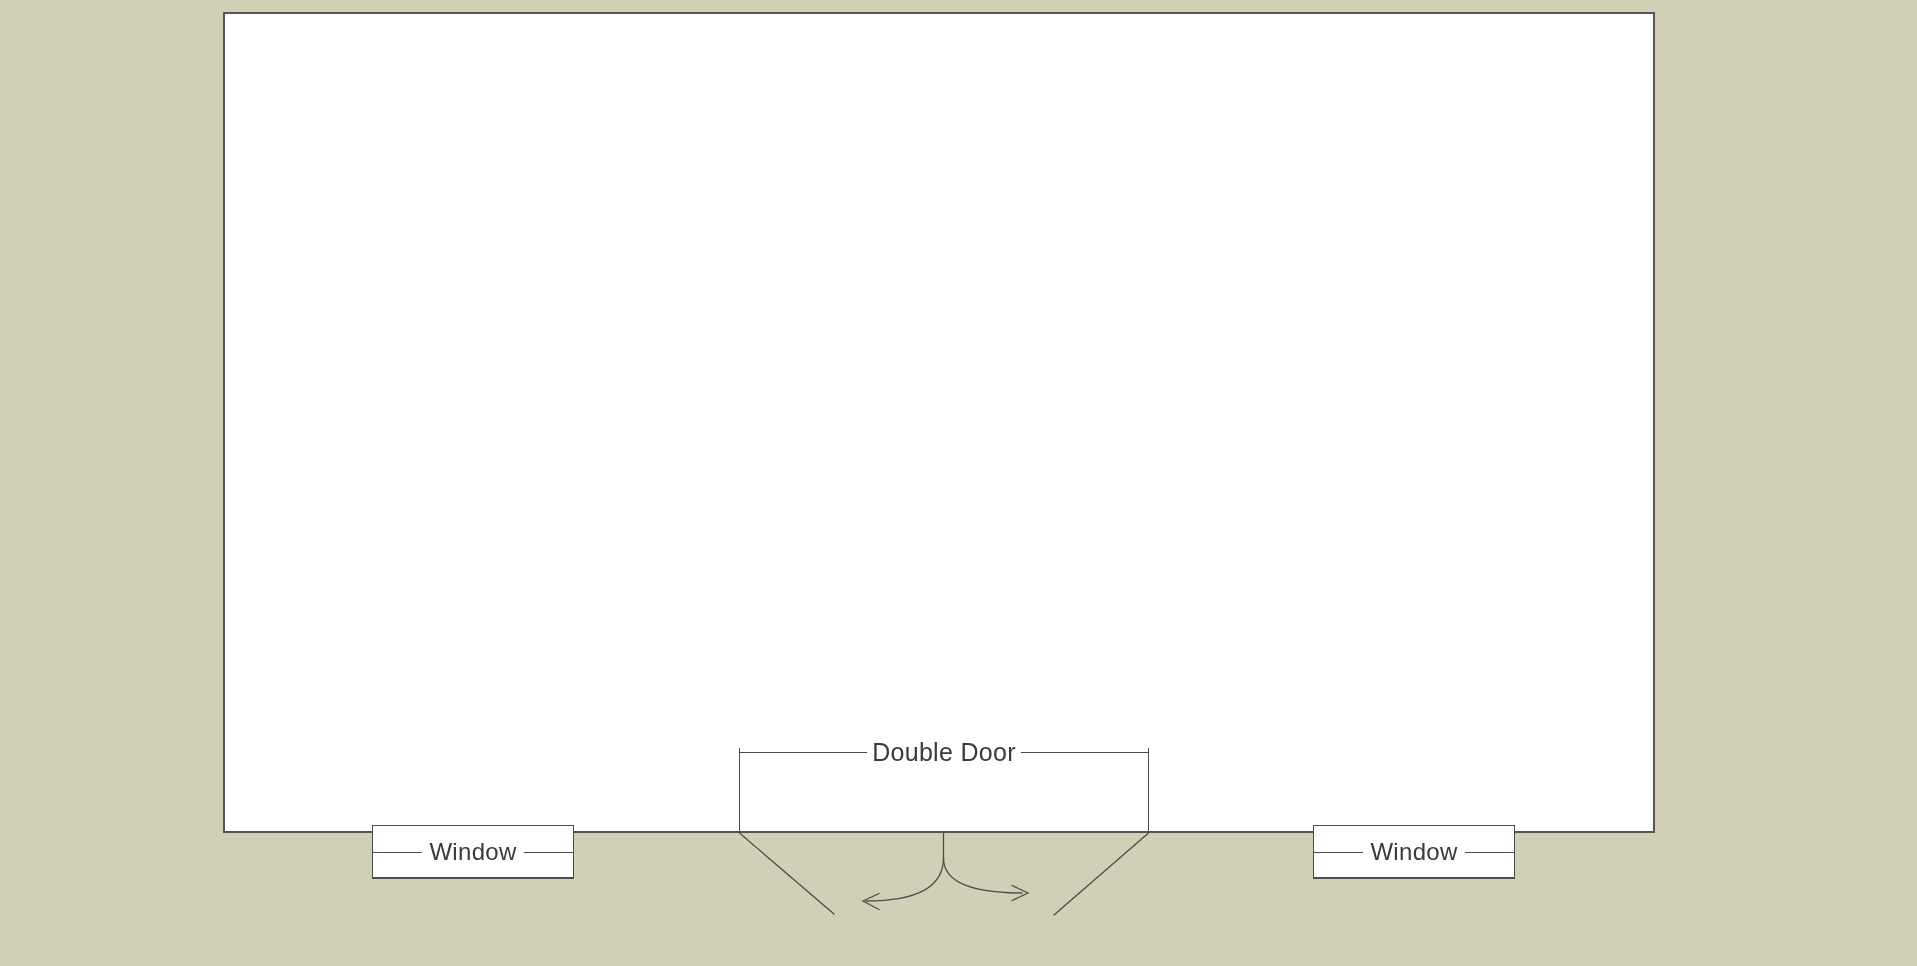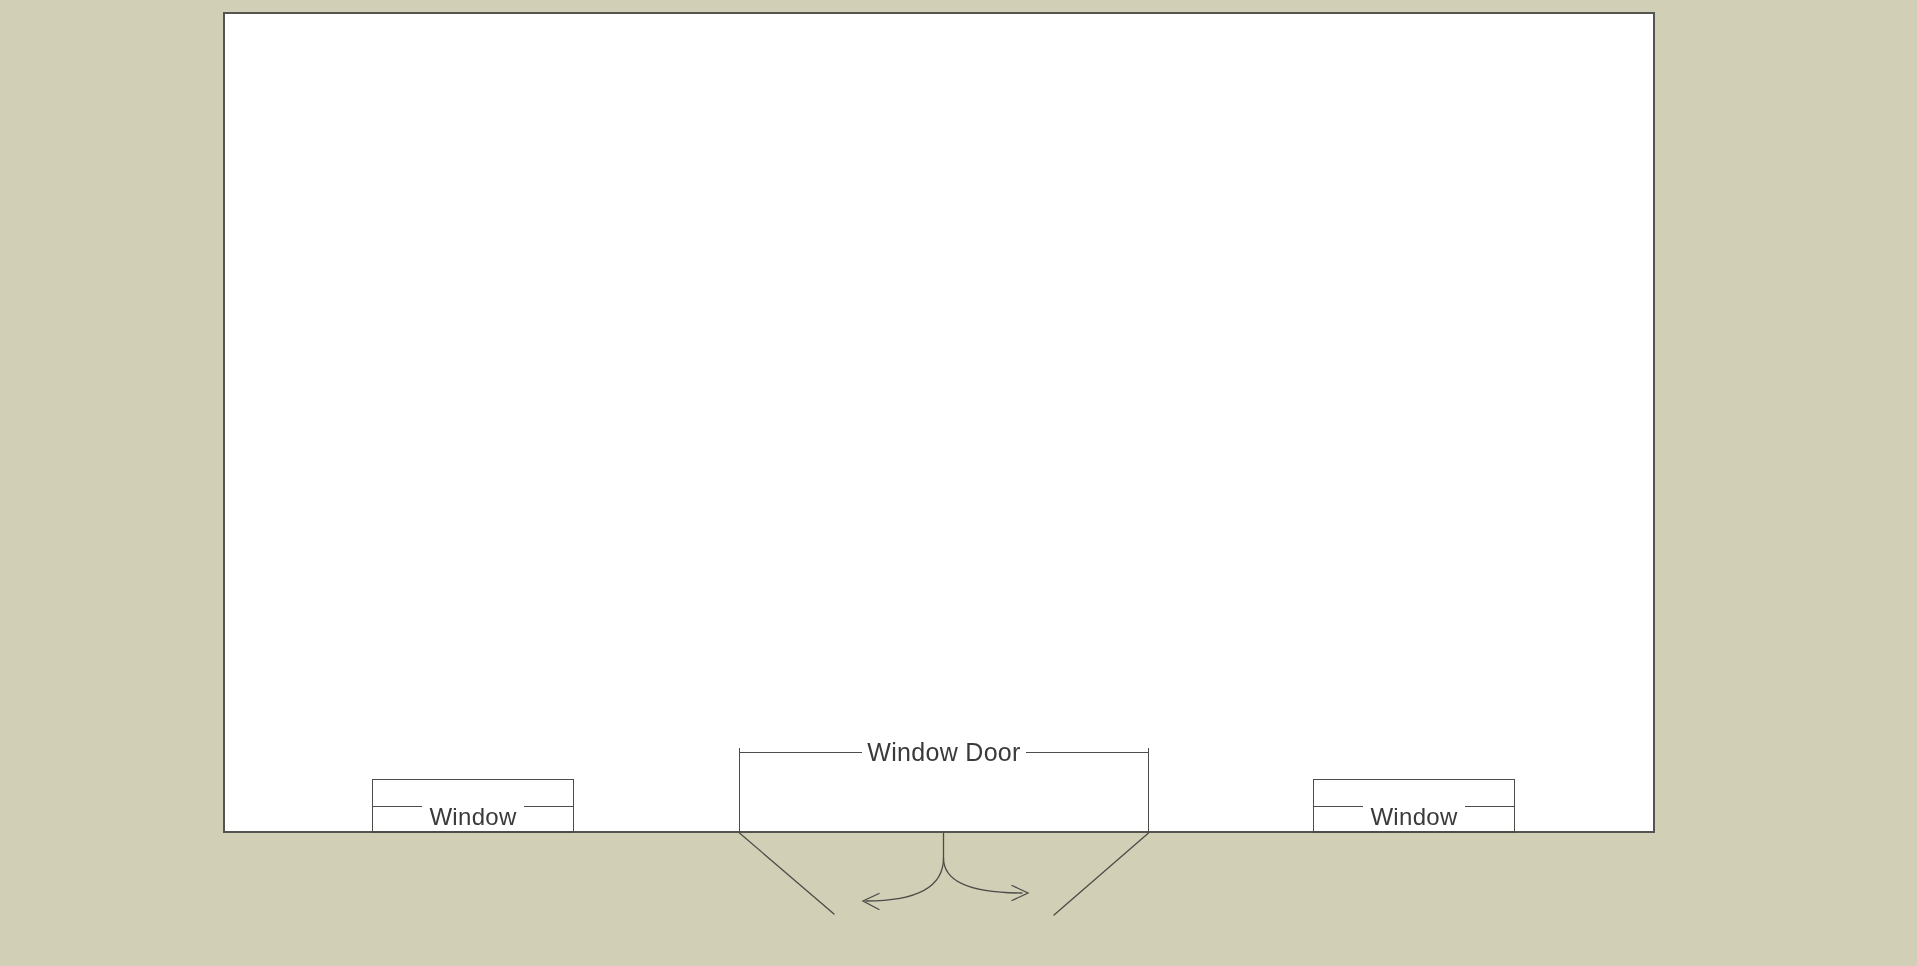--- a/index.html
+++ b/index.html
@@ -30,22 +30,23 @@
   }
   
   .window {
     position: absolute;
     box-sizing: border-box;
     width: 202px; height: 54px;
     background: #ffffff;
     border: 1px solid #4c4c48;
     border-bottom-width: 2px;
     display: flex;
-    align-items: flex-end;
+    align-items: center;
     justify-content: center;
+    margin-top: 46px;
   }
   .window-left  { left: 372px; top: 779px; }
   .window-right { left: 1313px; top: 779px; }
   .glass-line {
     position: absolute;
     left: 0; right: 0;
     top: 50%;
     height: 0;
     border-top: 1px solid #4c4c48;
   }
@@ -108,21 +109,21 @@
   <div class="window window-right">
     <div class="glass-line"></div>
     <span class="symbol-label">Window</span>
   </div>
 
   <div>
     <div class="door-dim-line"></div>
     <div class="door-jamb door-jamb-left"></div>
     <div class="door-jamb door-jamb-right"></div>
     <div class="door-label-row">
-      <span class="symbol-label">Window Door</span>
+      <span class="symbol-label">Double Door</span>
     </div>
 
     <svg class="swing" width="1917" height="966" viewBox="0 0 1917 966">
       <g stroke="#4c4c48" stroke-width="1.3" fill="none" stroke-linecap="round">
 
         <line x1="739.5" y1="833" x2="834" y2="914"></line>
         <line x1="1148.5" y1="833" x2="1054" y2="915"></line>
 
         <line x1="943.5" y1="833" x2="943.5" y2="858"></line>
 

